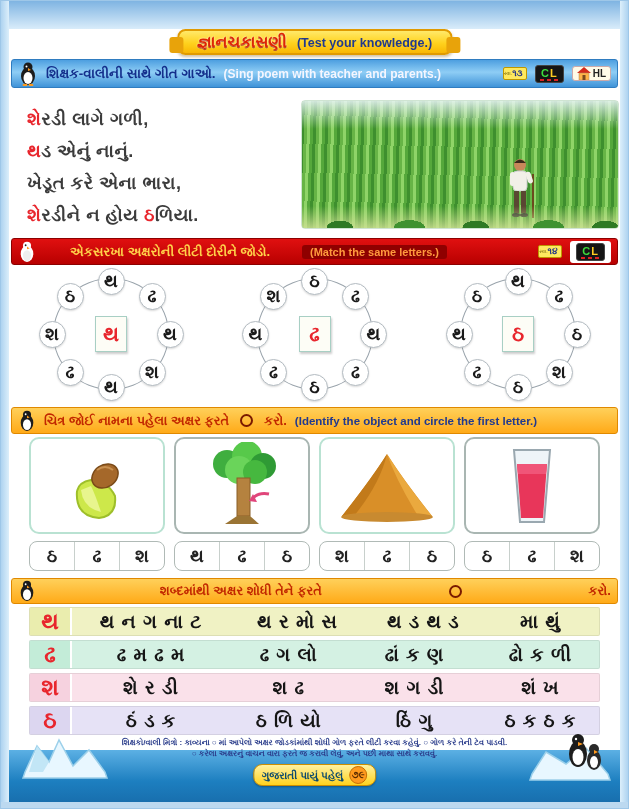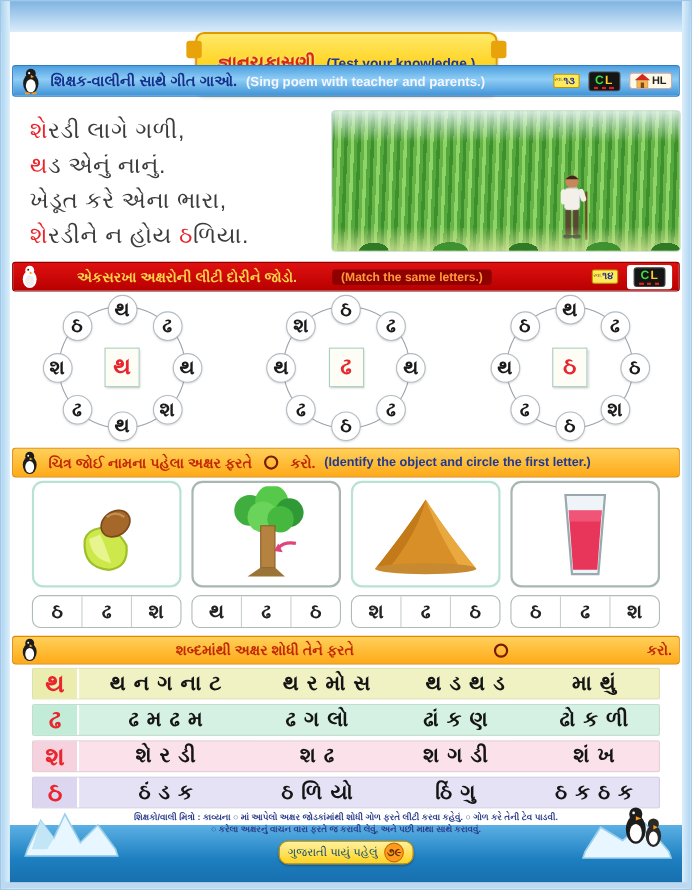--- a/index.html
+++ b/index.html
@@ -9,21 +9,21 @@
   .band-top { position:absolute; top:0; left:0; right:0; height:28px;
               background:linear-gradient(#7fb4e2,#d9ecfa); }
   .band-left, .band-right { position:absolute; top:0; bottom:0; width:8px;
               background:linear-gradient(90deg,#aed3f0,#dceffb); }
   .band-left{left:0;} .band-right{right:0; background:linear-gradient(270deg,#aed3f0,#dceffb);}
   .band-bottom { position:absolute; bottom:0; left:0; right:0; height:6px; background:#bcd9f0; }
 
   
   .banner { position:absolute; top:28px; left:50%; transform:translateX(-50%);
             background:linear-gradient(#ffe96a,#ffd21e 55%,#f9b703);
-            border:2px solid #e09a00; border-radius:8px; padding:17px 18px;
+            border:2px solid #e09a00; border-radius:8px; padding:2px 18px;
             white-space:nowrap; box-shadow:0 2px 3px rgba(120,80,0,.35); }
   .banner:before, .banner:after { content:""; position:absolute; top:6px; width:14px; height:16px;
             background:#e8a30a; z-index:-1; border-radius:3px; }
   .banner:before{ left:-10px; } .banner:after{ right:-10px; }
   .banner-gu { font-size:16px; font-weight:bold; color:#e02500;
                text-shadow:0 0 2px #fff, 0 1px 0 #8f1800; margin-right:10px; }
   .banner-en { font-size:12.5px; font-weight:bold; color:#21398e; }
 
   
   .bar { position:absolute; left:10px; right:10px; height:29px; display:flex;
@@ -59,21 +59,21 @@
               font-size:11px; font-weight:bold; letter-spacing:1px; position:relative; }
   .cl-c { color:#3ddd3d; } .cl-l { color:#ffcc22; }
   .cl-badge:after { content:""; position:absolute; left:4px; right:4px; bottom:1px; height:2px;
               background:repeating-linear-gradient(90deg,#d22 0 4px,transparent 4px 7px); }
   .hl-badge { background:#fffbe8; border:1px solid #caa; border-radius:3px; padding:0 4px;
               display:flex; align-items:center; gap:2px; font-size:10px; font-weight:bold; color:#222; }
   .white-strip { background:#fff; border-radius:3px; padding:2px 6px; display:flex; gap:6px; }
 
   
   .poem { position:absolute; top:102px; left:26px; width:270px; }
-  .poem-line { font-size:21px; font-weight:400; color:#3c3c3c; line-height:32px;
+  .poem-line { font-size:18px; font-weight:700; color:#3c3c3c; line-height:32px;
                letter-spacing:.5px; }
   .poem-line .red { color:#e8262d; }
   .field { position:absolute; top:99px; left:300px; width:318px; height:129px; border-radius:4px;
            overflow:hidden; border:1px solid #cfe4d2;
            background:
              linear-gradient(rgba(235,245,250,.85), rgba(235,245,250,0) 22%),
              repeating-linear-gradient(92deg,#3e8f2e 0 3px,#67b446 3px 6px,#8fd468 6px 9px,#55a83b 9px 12px);
   }
   .field:after { content:""; position:absolute; left:0; right:0; bottom:0; height:22px;
            background:
@@ -131,21 +131,21 @@
            color:#2c3e8c; font-size:8px; line-height:11px; font-weight:bold; }
   .ocean { position:absolute; bottom:6px; left:8px; right:8px; height:52px;
            background:linear-gradient(#5cb0e4,#1d7fc0 60%,#186fae); }
   .iceberg { position:absolute; z-index:4; }
   .iceberg-left { left:18px; bottom:28px; }
   .iceberg-right { right:14px; bottom:26px; }
   .book-pill { position:absolute; left:50%; transform:translateX(-50%); bottom:22px; z-index:5;
                background:linear-gradient(#fff1a0,#ffd21e); border:1px solid #cc8e00;
                border-radius:9px; padding:1px 8px; display:flex; align-items:center; gap:6px;
                box-shadow:0 1px 2px rgba(0,0,0,.3); }
-  .book-name { font-size:10.5px; font-weight:normal; color:#0c4a6e;text-align:right; }
+  .book-name { font-size:10.5px; font-weight:bold; color:#0c4a6e;text-align:right; }
   .page-num { background:#ff9a1e; border:1px solid #c86e00; color:#5a2b00; font-weight:bold;
               font-size:10px; width:18px; height:18px; border-radius:50%;
               display:flex; align-items:center; justify-content:center; }
 </style>
 </head>
 <body>
 
 <div class="page">
   <div class="band-top"></div>
   <div class="band-left"></div>

